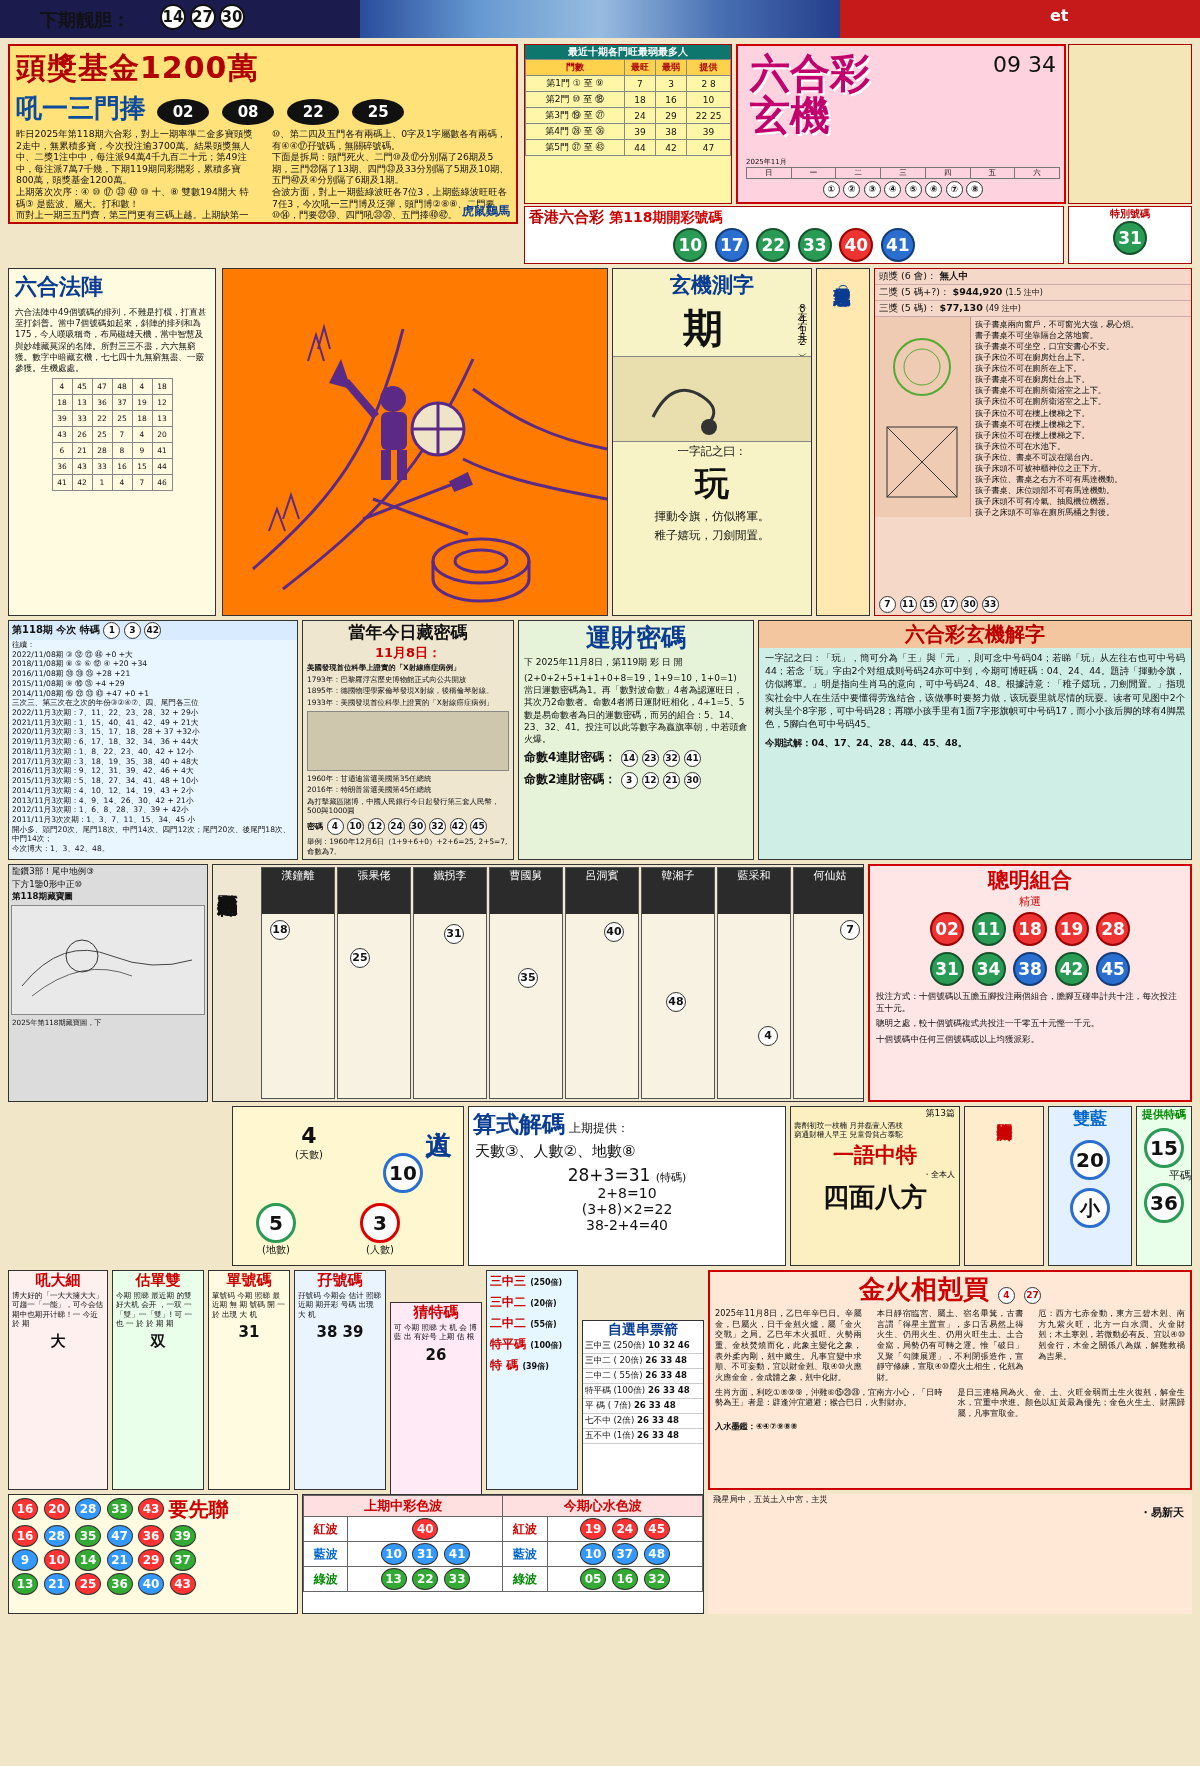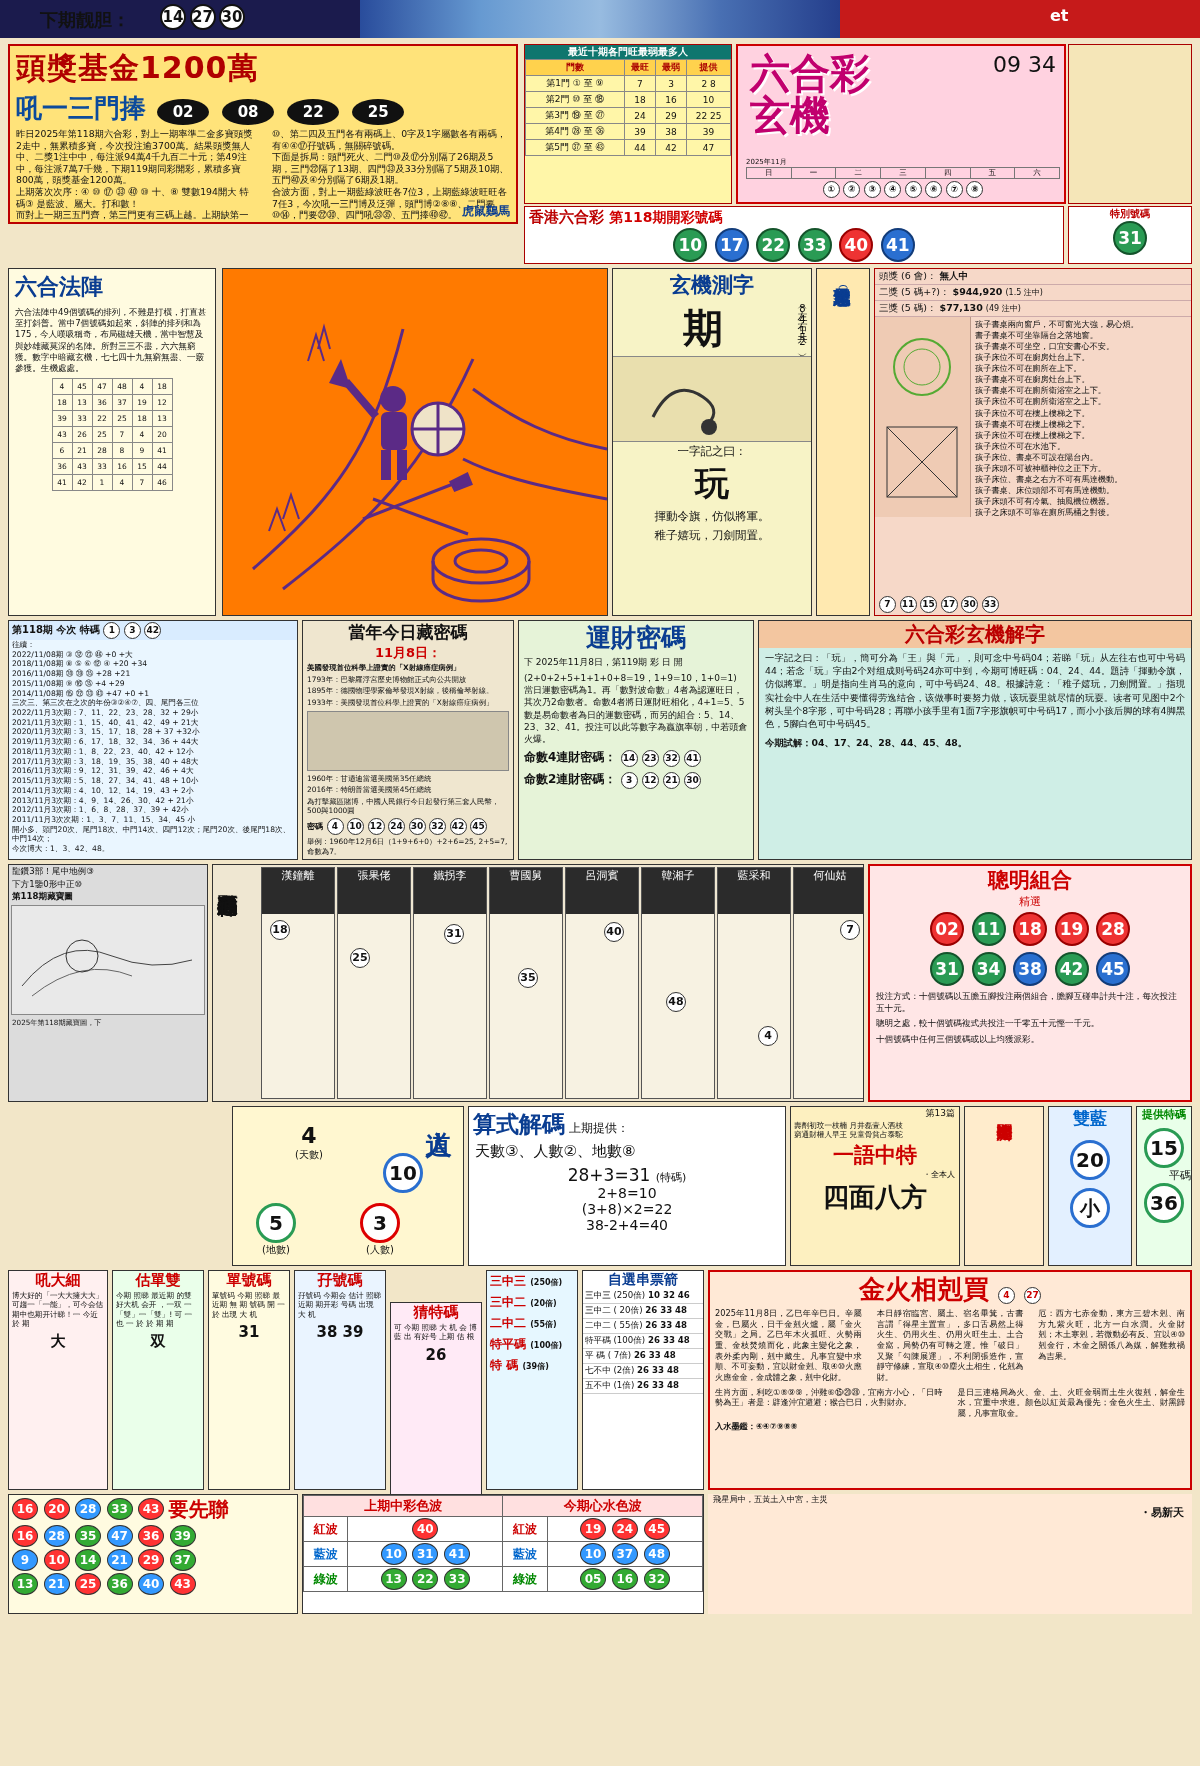--- a/index.html
+++ b/index.html
@@ -170,21 +170,21 @@
   #c1{left:8px;top:1270px;width:100px;height:220px;background:#fff0f0;}
   #c2{left:112px;top:1270px;width:92px;height:220px;background:#eaffea;}
   #c3{left:208px;top:1270px;width:82px;height:220px;background:#fffbe0;}
   #c4{left:294px;top:1270px;width:92px;height:220px;background:#eaf4ff;}
   #c5{left:390px;top:1270px;width:92px;height:272px;background:#ffeaf6;margin-top:32px;}
 
   #sanzhong{left:486px;top:1270px;width:92px;height:220px;background:#e6f7ff;border:1px solid #333;}
   #sanzhong .r{font-size:12px;font-weight:bold;color:#c00;padding:2px 3px;}
   #sanzhong .r small{font-size:8px;color:#111;}
 
-  #zixuan{left:582px;top:1270px;width:122px;height:220px;background:#fff;border:1px solid #333;}
+  #zixuan{left:582px;top:1320px;width:122px;height:220px;background:#fff;border:1px solid #333;}
   #zixuan .h{font-size:14px;font-weight:bold;text-align:center;color:#0a3d91;}
   #zixuan .r{font-size:8.6px;border-bottom:1px solid #ccc;padding:1px 2px;}
 
   #jinhuo{left:708px;top:1270px;width:484px;height:220px;background:#ffe9d6;border:2px solid #c00;}
   #jinhuo .h{font-size:26px;font-weight:bold;color:#c00;text-align:center;}
   #jinhuo .p{font-size:8.2px;line-height:1.3;padding:1px 5px;text-align:justify;}
   #jinhuo .cols{display:flex;gap:5px;}
 
   
   #bnums{left:8px;top:1494px;width:290px;height:120px;background:#fffbe0;border:1px solid #333;}

